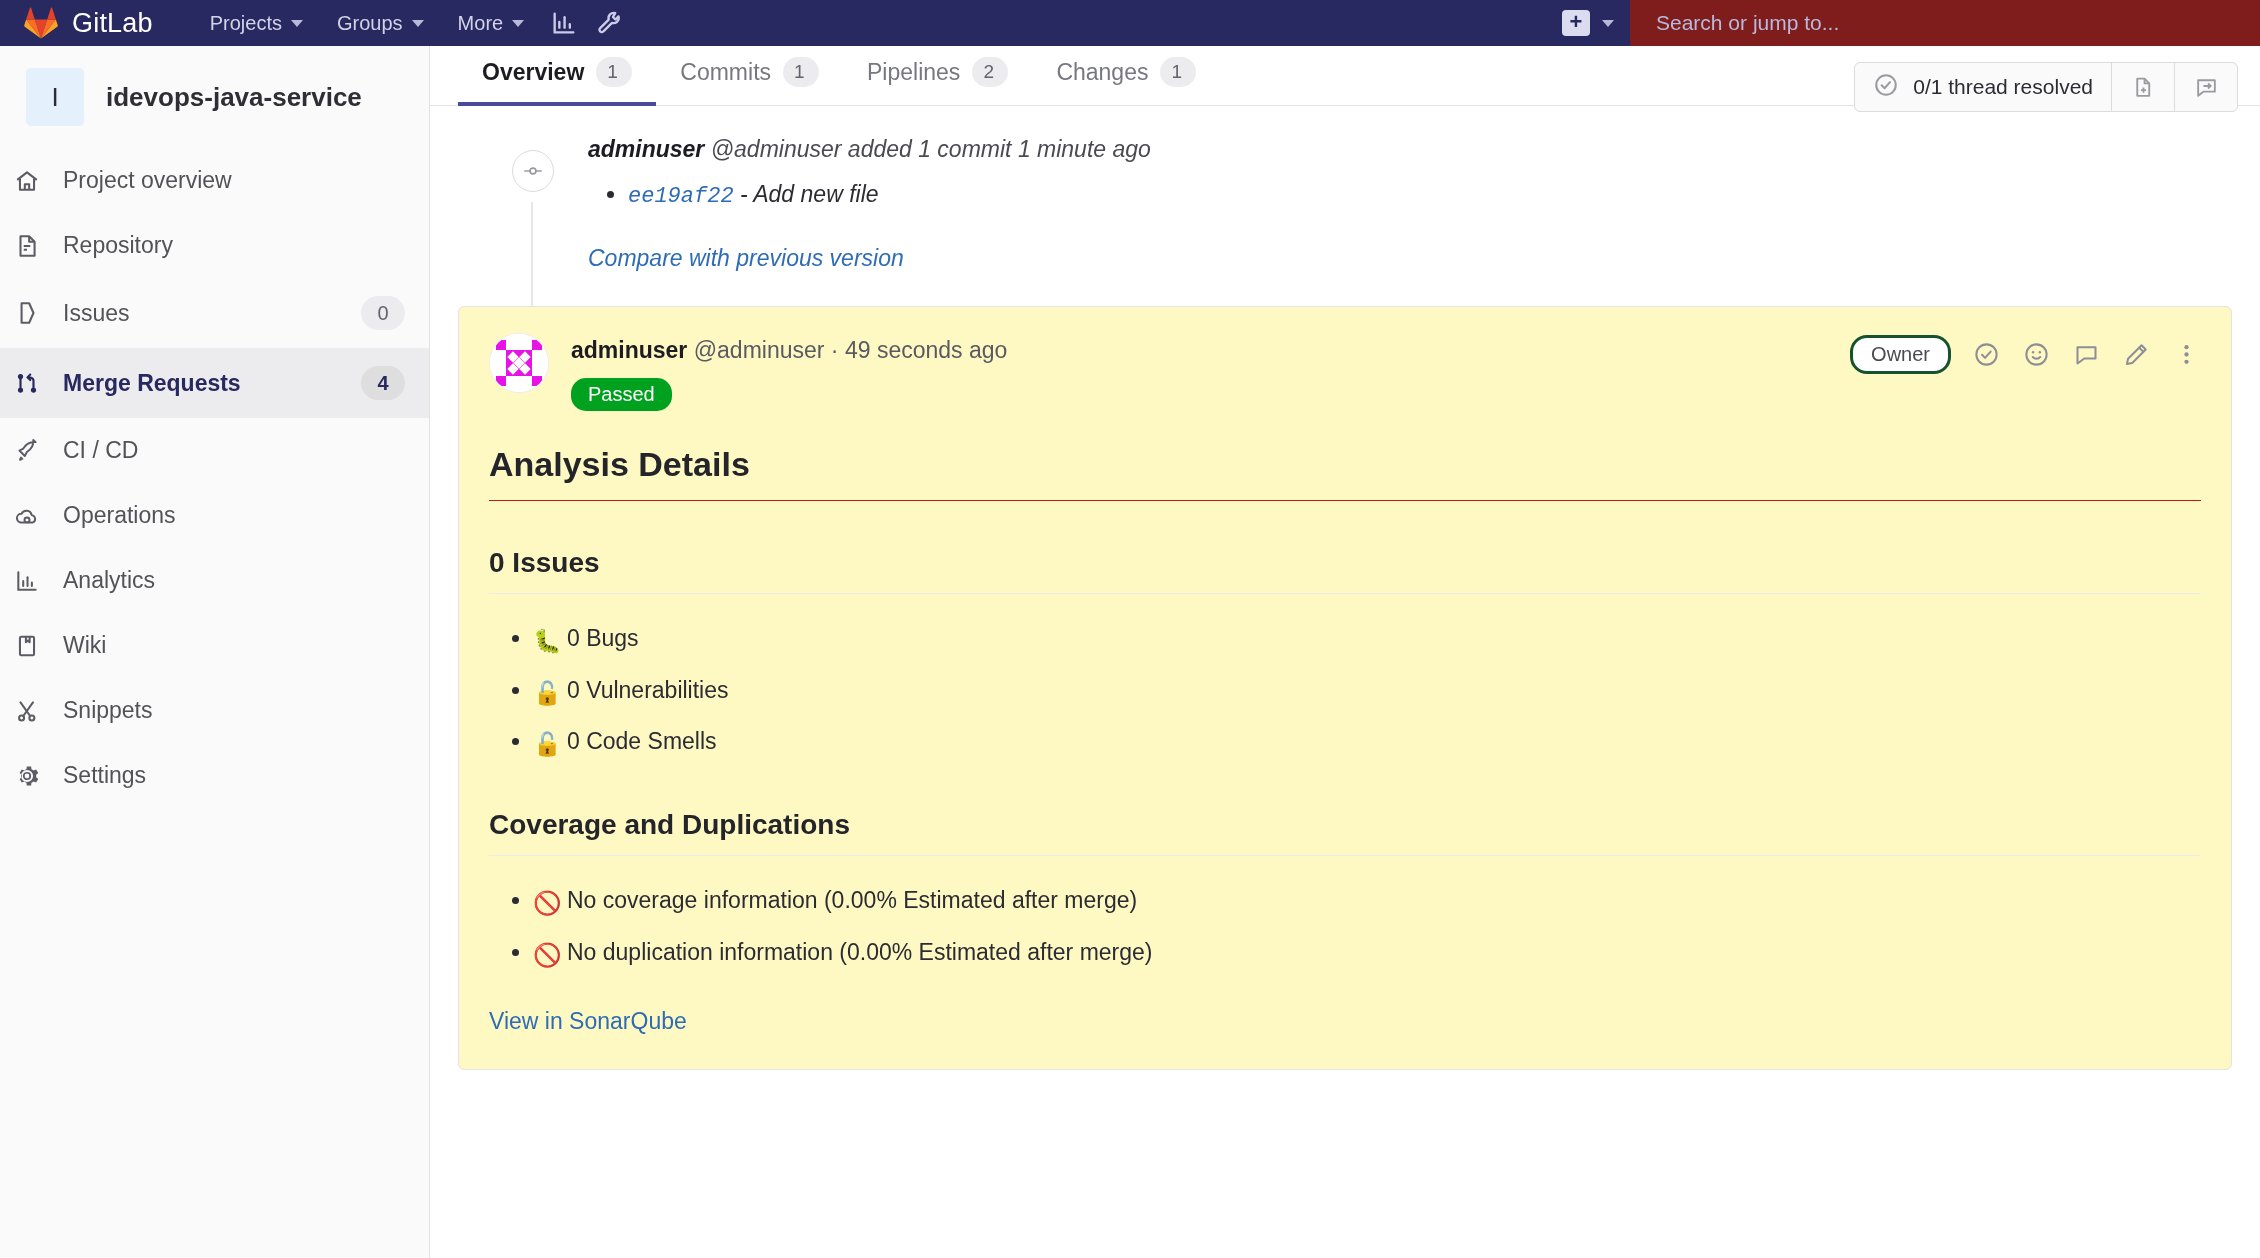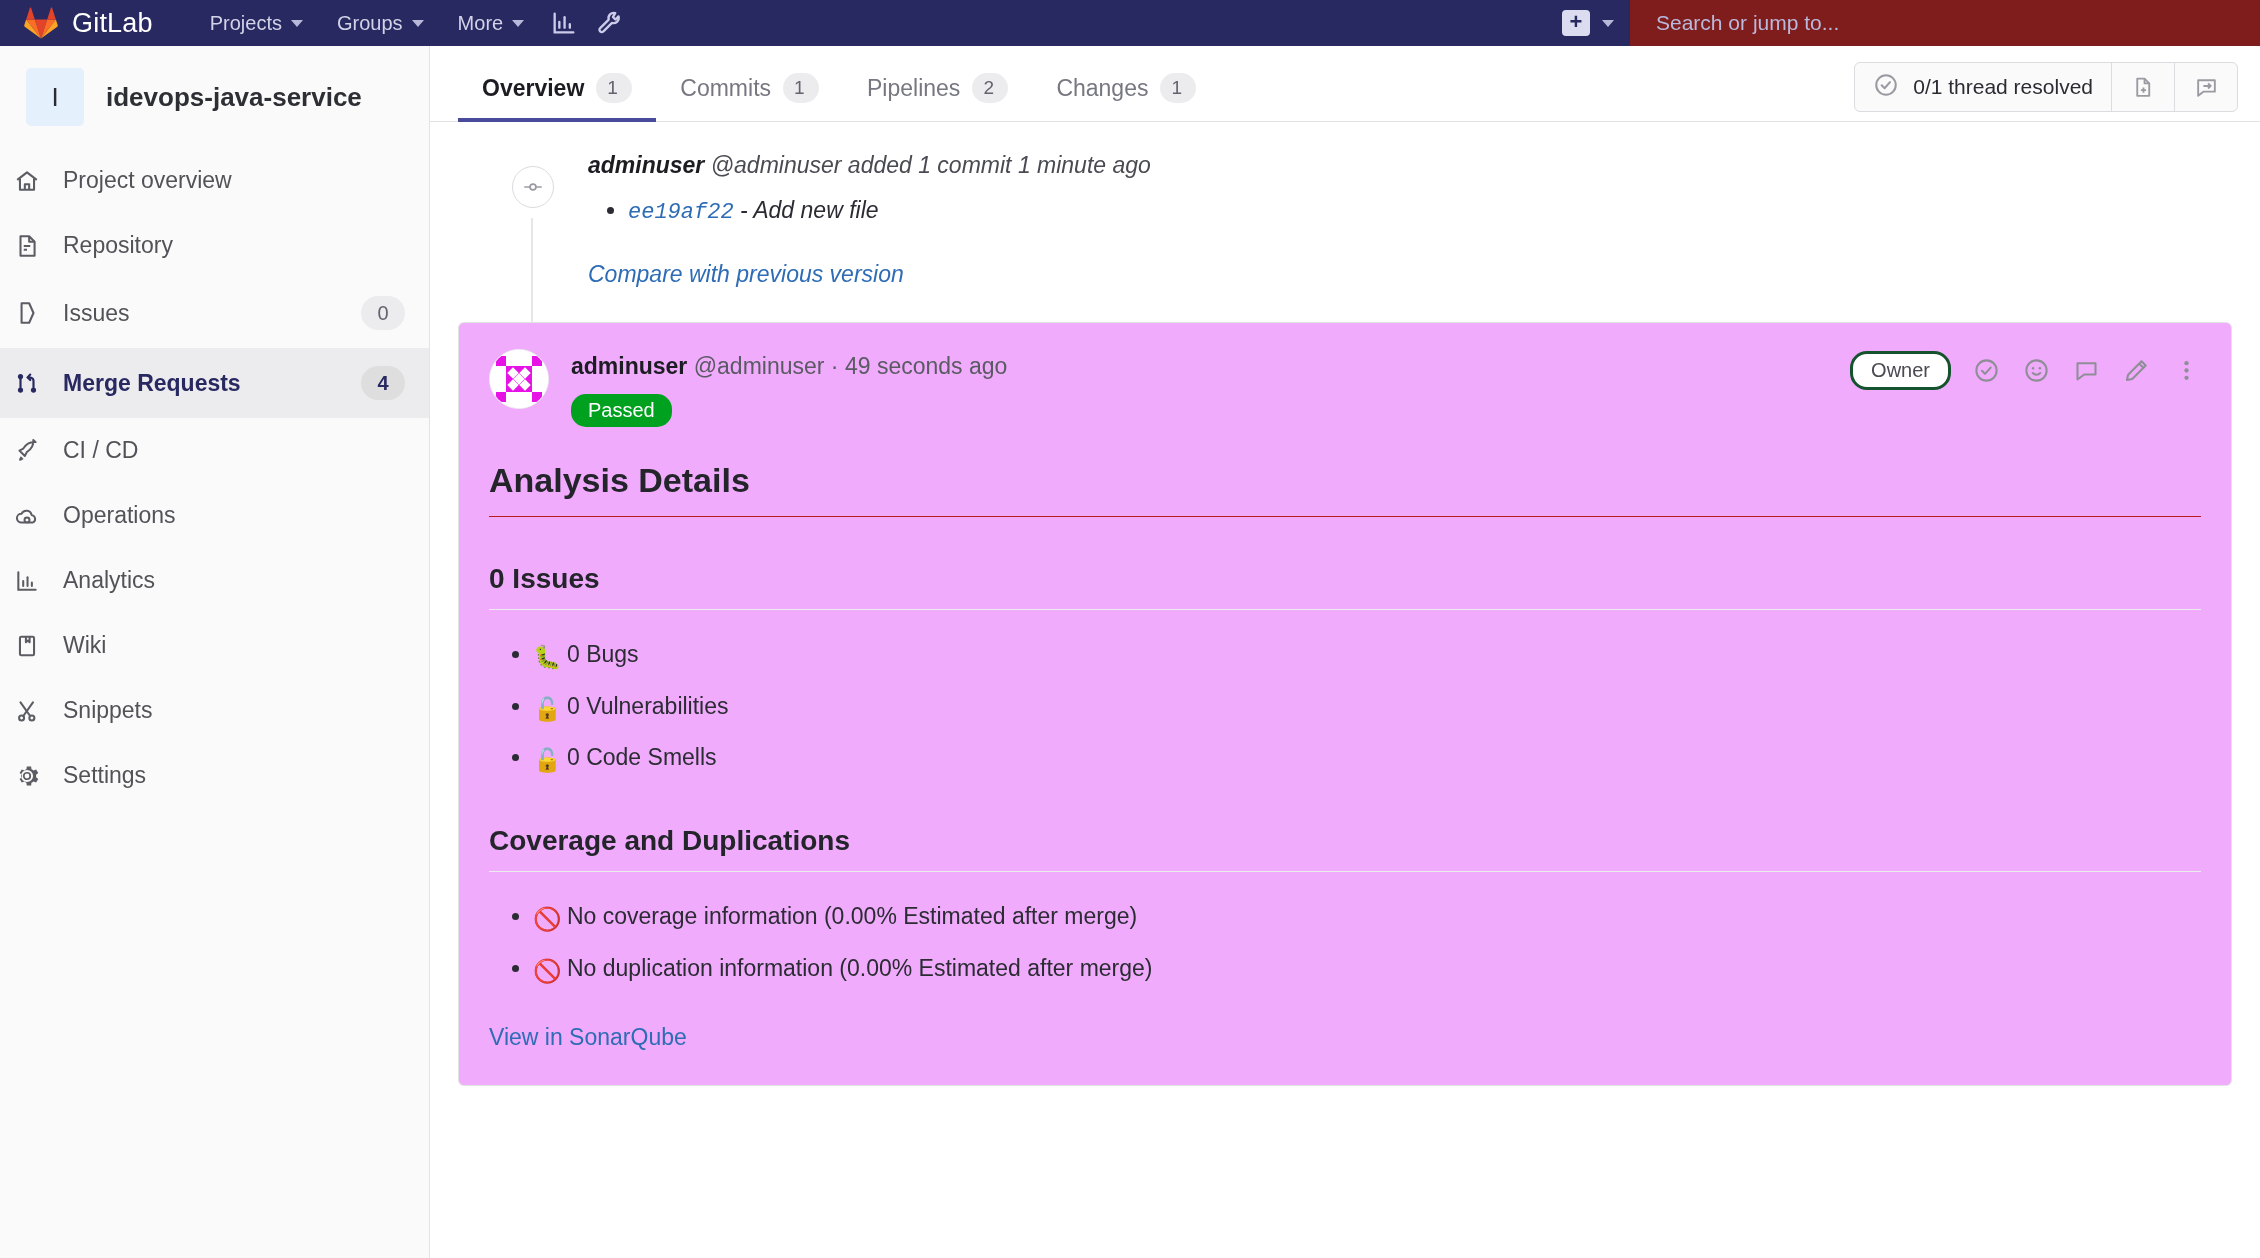--- a/index.html
+++ b/index.html
@@ -61,21 +61,21 @@
   .side-label{flex:1;}
   .badge-count{
     min-width:22px;height:34px;padding:0 11px;border-radius:17px;background:#ececef;
     color:#636370;font-size:20px;display:flex;align-items:center;justify-content:center;
   }
   .side-item.active .badge-count{background:#dededf;color:#292961;font-weight:700;}
 
   
   .main{flex:1;min-width:0;display:flex;flex-direction:column;background:#fff;}
   .tabbar{
-    height:76px;border-bottom:1px solid #e3e3e3;display:flex;align-items:flex-end;
+    height:60px;border-bottom:1px solid #e3e3e3;display:flex;align-items:flex-end;
     padding:0 28px 0 28px;position:relative;box-sizing:border-box;
   }
   .tabs{display:flex;align-items:flex-end;gap:0;}
   .tab{
     display:flex;align-items:center;gap:12px;padding:0 24px 18px 24px;
     font-size:23px;color:#777781;cursor:pointer;position:relative;
   }
   .tab.active{color:#1c1c22;font-weight:700;}
   .tab.active:after{
     content:"";position:absolute;left:0;right:0;bottom:-1px;height:4px;background:#4a4a9a;
@@ -106,21 +106,21 @@
   .tl-head{font-size:23px;color:#4a4a52;line-height:1.5;}
   .tl-head b{color:#1c1c22;font-weight:700;}
   .commit-ul{margin:8px 0 0 0;padding-left:40px;}
   .commit-ul li{font-size:23px;color:#2b2b33;line-height:1.7;}
   .sha{font-family:"Liberation Mono","DejaVu Sans Mono",monospace;color:#3572b0;font-size:22px;}
   .link{color:#2e6cb5;cursor:pointer;}
   .compare-row{margin-left:130px;padding:30px 0 34px 0;font-size:23px;}
 
   
   .note-card{
-    border:1px solid #e3e3e6;border-radius:6px;background:#f0abfc;margin-bottom:24px;
+    border:1px solid #e3e3e6;border-radius:6px;background:#fef9c3;margin-bottom:24px;
   }
   .note-inner{padding:26px 30px 34px 30px;position:relative;}
   .note-head{display:flex;align-items:flex-start;gap:22px;}
   .avatar{width:58px;height:58px;border-radius:50%;flex:0 0 58px;overflow:hidden;border:1px solid #ededf0;background:#fff;}
   .note-meta{flex:1;min-width:0;padding-top:4px;}
   .meta-line{font-size:23px;color:#5a5a63;}
   .meta-line b{color:#1c1c22;font-weight:700;}
   .passed{
     display:inline-block;margin-top:14px;background:#00a11e;color:#fff;font-size:20px;
     padding:5px 17px;border-radius:15px;

